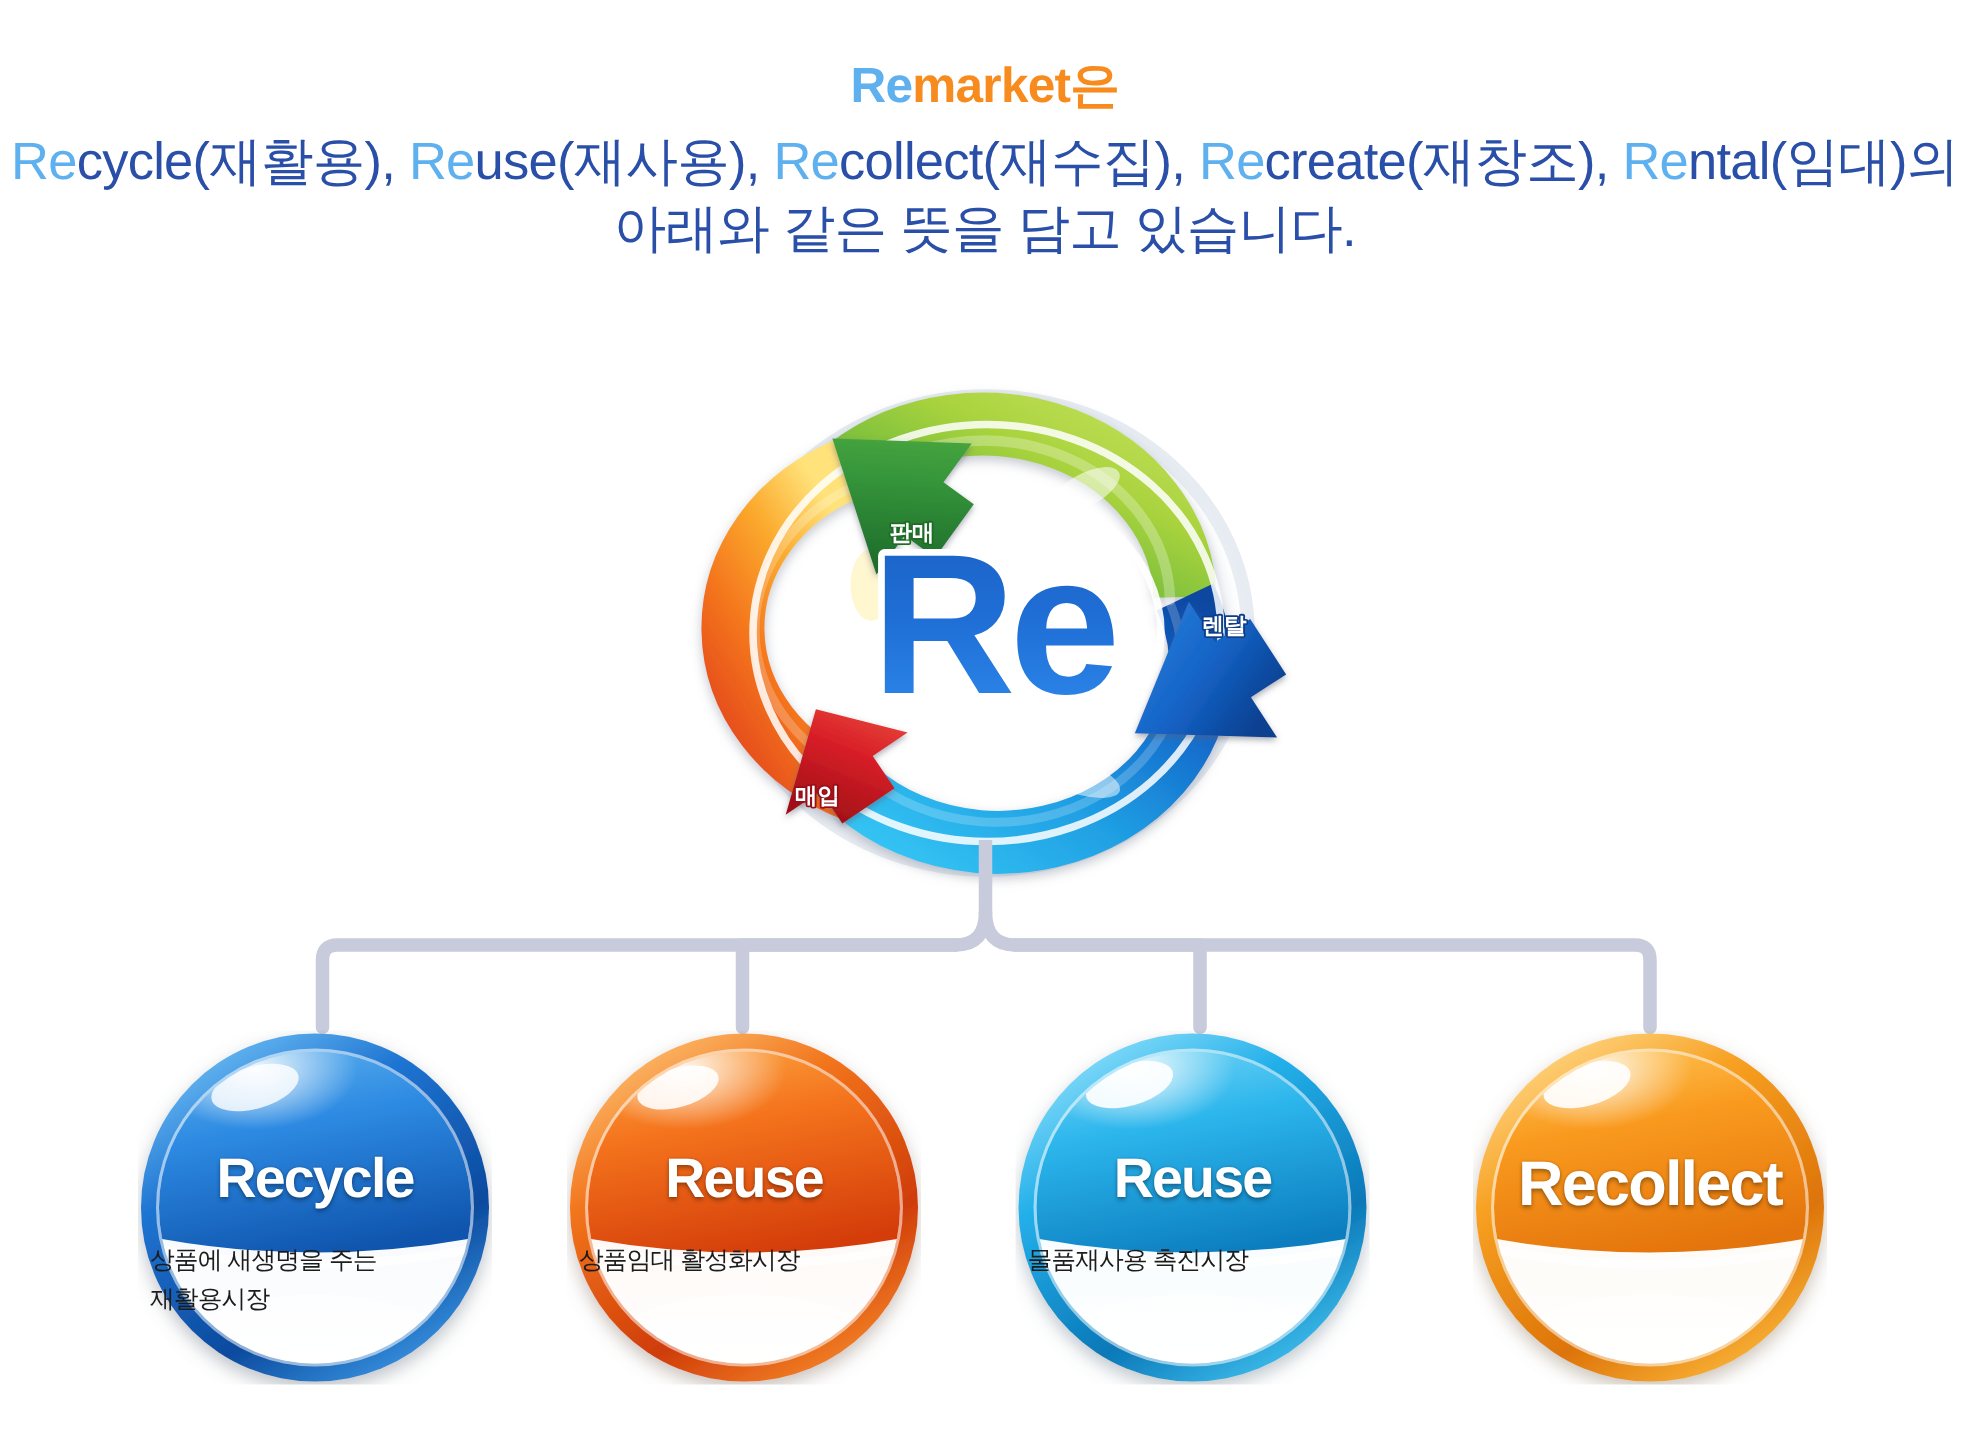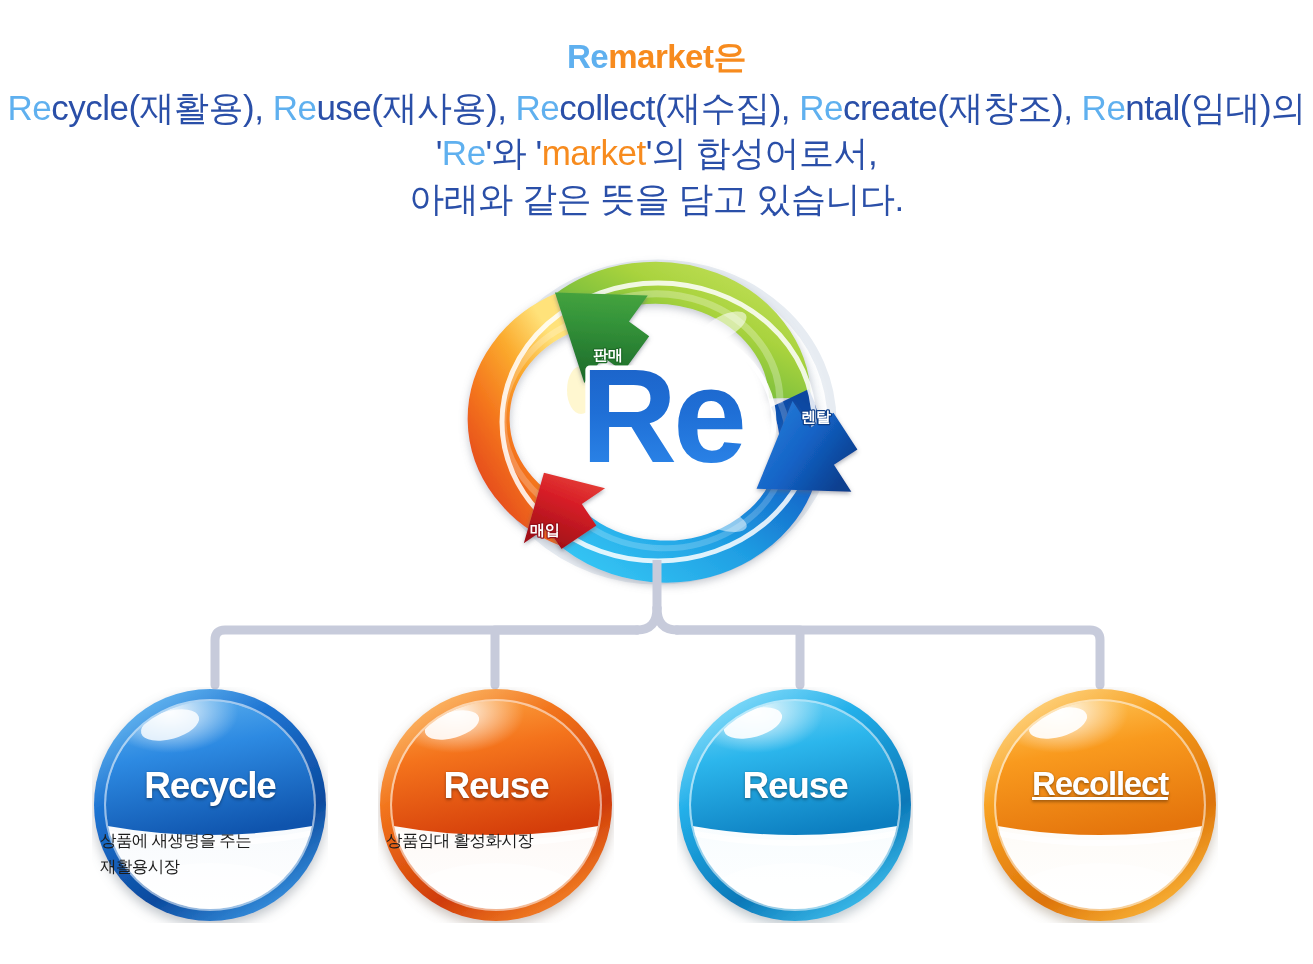--- a/index.html
+++ b/index.html
@@ -79,21 +79,21 @@
     top: 78px;
     width: 236px;
     text-align: center;
     font-size: 37px;
     font-weight: bold;
     color: #ffffff;
     letter-spacing: -1.2px;
     text-shadow: 0 2px 3px rgba(0,0,0,0.30), 0 0 2px rgba(0,0,0,0.20);
     pointer-events: none;
   }
-  .orb-title.small { font-size: 33px; text-decoration: underline; }
+  .orb-title.small { font-size: 42px; }
   .orb-desc {
     position: absolute;
     left: 8px;
     top: 141px;
     width: 220px;
     text-align: left;
     font-size: 16.5px;
     color: #1c1c1c;
     line-height: 1.55;
     letter-spacing: -0.6px;
@@ -106,23 +106,20 @@
 <div id="headline">
 
   <span class="hl-line hl-line-1">
     <span class="c-lightblue">Re</span><span class="c-orange">market은</span>
   </span>
 
   <span class="hl-line hl-line-2">
     <span class="c-lightblue">Re</span><span class="c-darkblue">cycle(재활용), </span><span class="c-lightblue">Re</span><span class="c-darkblue">use(재사용), </span><span class="c-lightblue">Re</span><span class="c-darkblue">collect(재수집), </span><span class="c-lightblue">Re</span><span class="c-darkblue">create(재창조), </span><span class="c-lightblue">Re</span><span class="c-darkblue">ntal(임대)의</span>
   </span>
 
-  <span class="hl-line hl-line-3">
-    <span class="c-darkblue">'</span><span class="c-lightblue">Re</span><span class="c-darkblue">'와 '</span><span class="c-orange">market</span><span class="c-darkblue">'의 합성어로서,</span>
-  </span>
 
   <span class="hl-line hl-line-4 c-darkblue">아래와 같은 뜻을 담고 있습니다.</span>
 </div>
 
 <div id="cycle">
   <svg width="480" height="345" viewBox="0 0 480 345" xmlns="http://www.w3.org/2000/svg">
     <defs>
 
       <radialGradient id="halo" cx="50%" cy="50%" r="50%">
         <stop offset="78%" stop-color="#ffffff" stop-opacity="0"></stop>
@@ -380,20 +377,24 @@
     <g clip-path="url(#o2clip)">
       <rect x="0" y="0" width="236" height="236" fill="url(#o2bot)"></rect>
       <path d="M 0 0 H 236 V 136 Q 118 160 0 136 Z" fill="url(#o2top)"></path>
       <ellipse cx="96" cy="52" rx="74" ry="44" fill="url(#o2gloss)"></ellipse>
       <ellipse cx="76" cy="36" rx="30" ry="14" fill="#ffffff" opacity="0.9" transform="rotate(-16 76 36)"></ellipse>
       <path d="M 0 140 Q 118 166 236 140 L 236 146 Q 118 172 0 146 Z" fill="#ffffff" opacity="0.75"></path>
       <ellipse cx="118" cy="210" rx="88" ry="34" fill="#ffffff" opacity="0.55"></ellipse>
     </g>
   </svg>
   <div class="orb-title">Reuse</div>
+  <div class="orb-desc">
+    <div>물품재사용 촉진시장</div>
+    <div></div>
+  </div>
 </div>
 
 <div class="orb" id="orb-3" style="left: 982px;">
   <svg class="orb-svg" width="236" height="236" viewBox="0 0 236 236" xmlns="http://www.w3.org/2000/svg">
     <defs>
       <linearGradient id="o3rim" x1="20%" y1="0%" x2="80%" y2="100%">
         <stop offset="0%" stop-color="#ffd98a"></stop>
           <stop offset="30%" stop-color="#f7a021"></stop>
         <stop offset="70%" stop-color="#dd7409"></stop>
           <stop offset="100%" stop-color="#fdbb3d"></stop>

